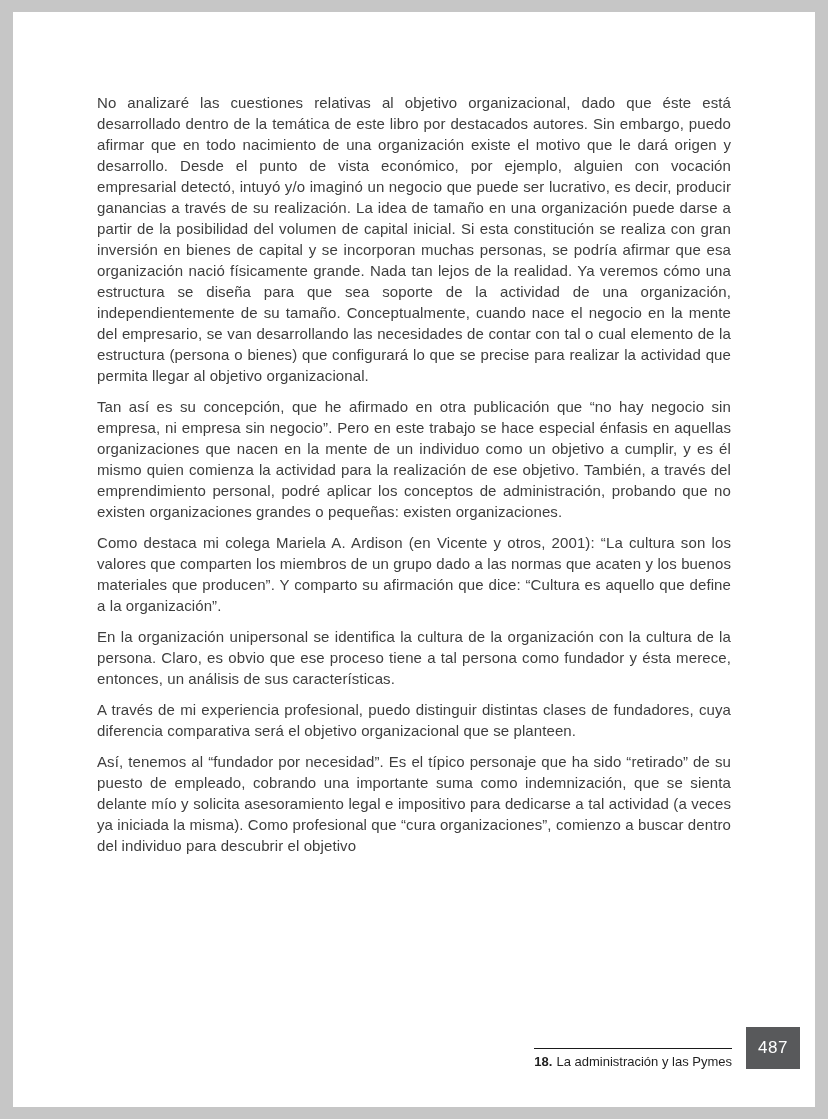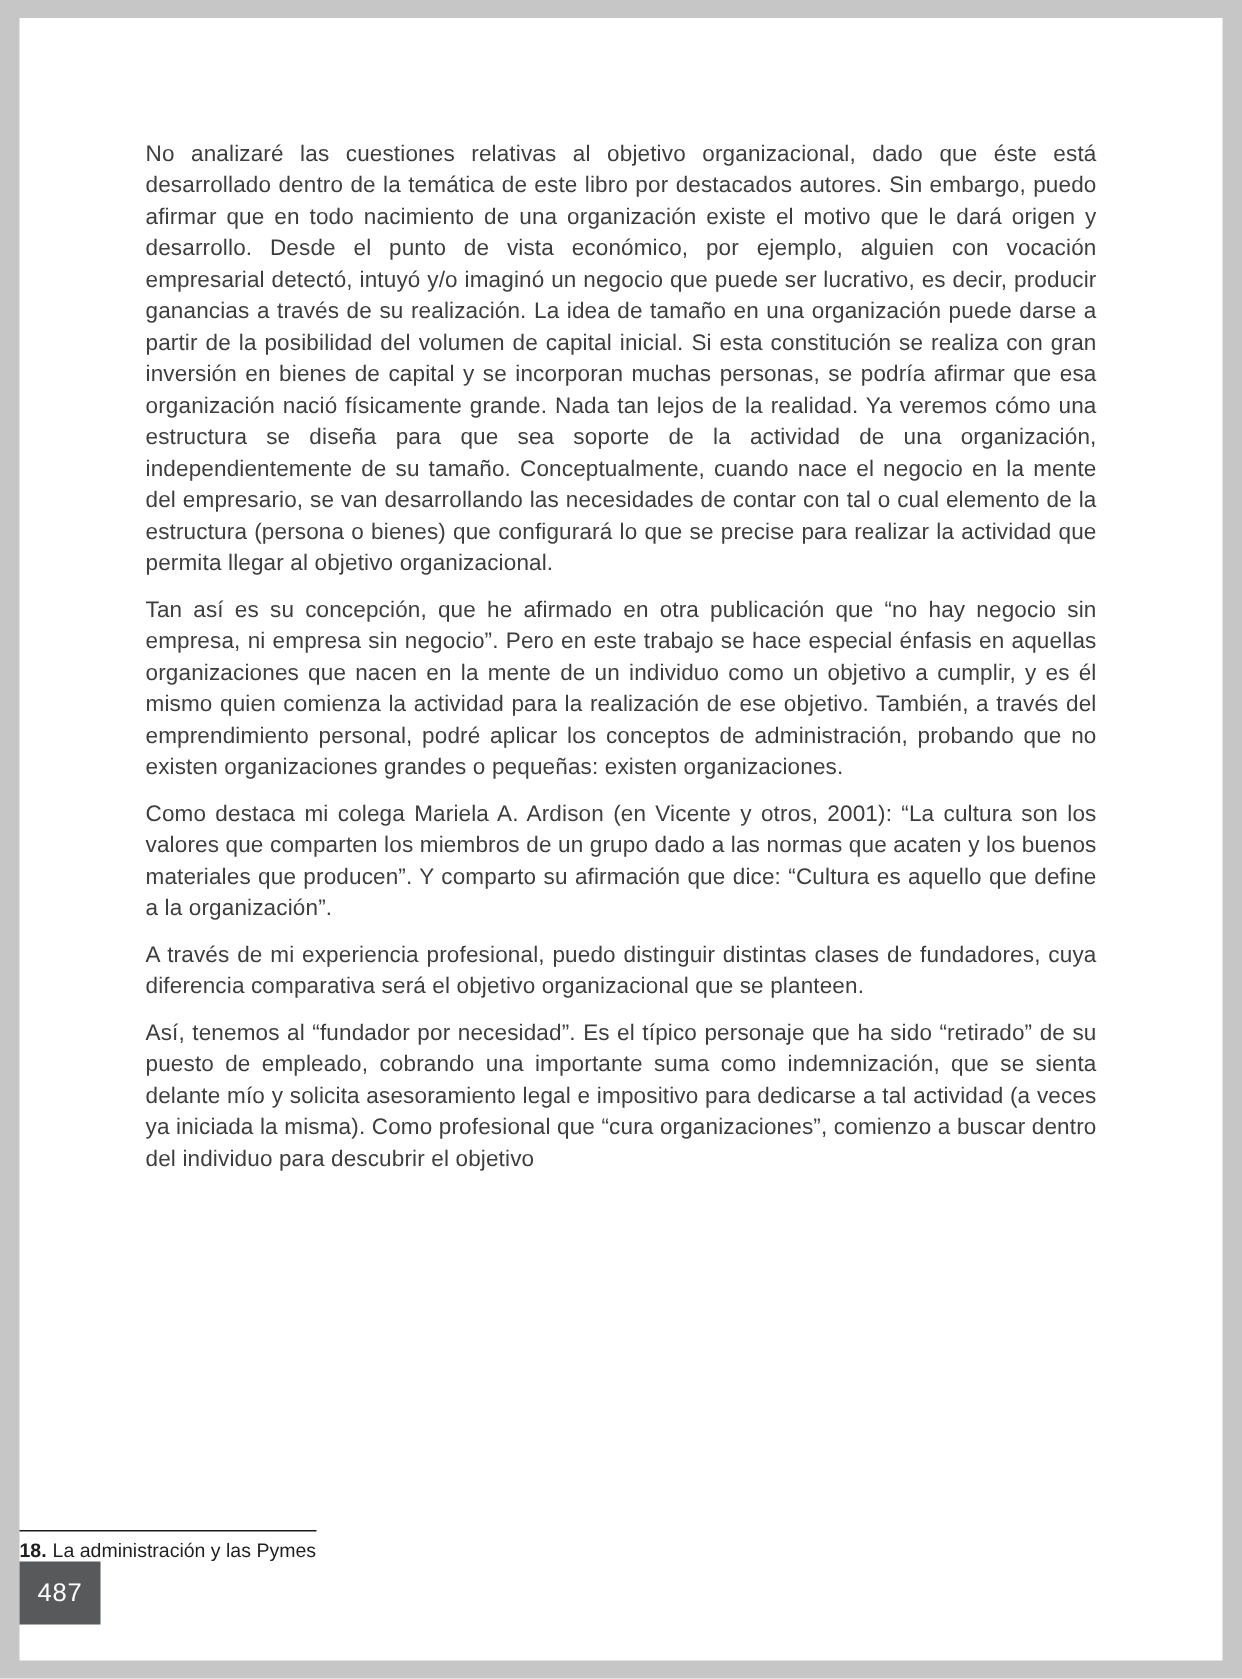--- a/index.html
+++ b/index.html
@@ -40,25 +40,24 @@
     font-size: 19px;
     font-weight: bold;
     color: #58595b;
     margin: 22px 0 13px 0;
     letter-spacing: 0.2px;
   }
   .footer {
     position: absolute;
     left: 0;
     right: 15px;
-    bottom: 24px;
+    bottom: 38px;
     display: flex;
     justify-content: flex-end;
-    align-items: flex-start;
-    flex-direction: column;
+    align-items: flex-end;
   }
   .footer-caption-wrap {
     border-top: 1.5px solid #1a1a1a;
     padding-top: 5px;
     margin-right: 14px;
   }
   .footer-caption {
     font-size: 13px;
     color: #1f1f1f;
     white-space: nowrap;
@@ -85,20 +84,21 @@
 <body>
 
 <div class="page">
 
   <div class="text-block">
     <p class="para">No analizaré las cuestiones relativas al objetivo organizacional, dado que éste está desarrollado dentro de la temática de este libro por destacados autores. Sin embargo, puedo afirmar que en todo nacimiento de una organización existe el motivo que le dará origen y desarrollo. Desde el punto de vista económico, por ejemplo, alguien con vocación empresarial detectó, intuyó y/o imaginó un negocio que puede ser lucrativo, es decir, producir ganancias a través de su realización. La idea de tamaño en una organización puede darse a partir de la posibilidad del volumen de capital inicial. Si esta constitución se realiza con gran inversión en bienes de capital y se incorporan muchas personas, se podría afirmar que esa organización nació físicamente grande. Nada tan lejos de la realidad. Ya veremos cómo una estructura se diseña para que sea soporte de la actividad de una organización, independientemente de su tamaño. Conceptualmente, cuando nace el negocio en la mente del empresario, se van desarrollando las necesidades de contar con tal o cual elemento de la estructura (persona o bienes) que configurará lo que se precise para realizar la actividad que permita llegar al objetivo organizacional.</p>
     <p class="para">Tan así es su concepción, que he afirmado en otra publicación que “no hay negocio sin empresa, ni empresa sin negocio”. Pero en este trabajo se hace especial énfasis en aquellas organizaciones que nacen en la mente de un individuo como un objetivo a cumplir, y es él mismo quien comienza la actividad para la realización de ese objetivo. También, a través del emprendimiento personal, podré aplicar los conceptos de administración, probando que no existen organizaciones grandes o pequeñas: existen organizaciones.</p>
 
 
     <p class="para">Como destaca mi colega Mariela A. Ardison (en Vicente y otros, 2001): “La cultura son los valores que comparten los miembros de un grupo dado a las normas que acaten y los buenos materiales que producen”. Y comparto su afirmación que dice: “Cultura es aquello que define a la organización”.</p>
+    <p class="para">En la organización unipersonal se identifica la cultura de la organización con la cultura de la persona. Claro, es obvio que ese proceso tiene a tal persona como fundador y ésta merece, entonces, un análisis de sus características.</p>
     <p class="para">A través de mi experiencia profesional, puedo distinguir distintas clases de fundadores, cuya diferencia comparativa será el objetivo organizacional que se planteen.</p>
     <p class="para">Así, tenemos al “fundador por necesidad”. Es el típico personaje que ha sido “retirado” de su puesto de empleado, cobrando una importante suma como indemnización, que se sienta delante mío y solicita asesoramiento legal e impositivo para dedicarse a tal actividad (a veces ya iniciada la misma). Como profesional que “cura organizaciones”, comienzo a buscar dentro del individuo para descubrir el objetivo</p>
   </div>
 
   <div class="footer">
     <div class="footer-caption-wrap">
       <div class="footer-caption">
         <span class="chnum">18.</span><span class="chtitle">La administración y las Pymes</span>
       </div>
     </div>

